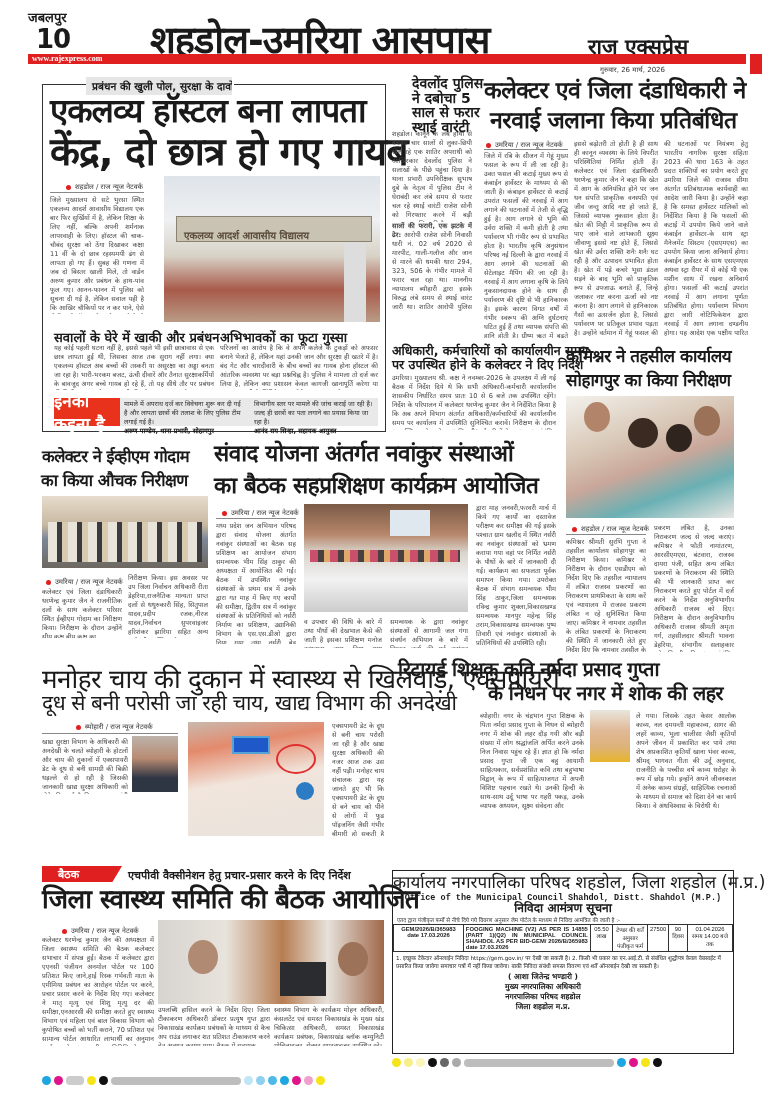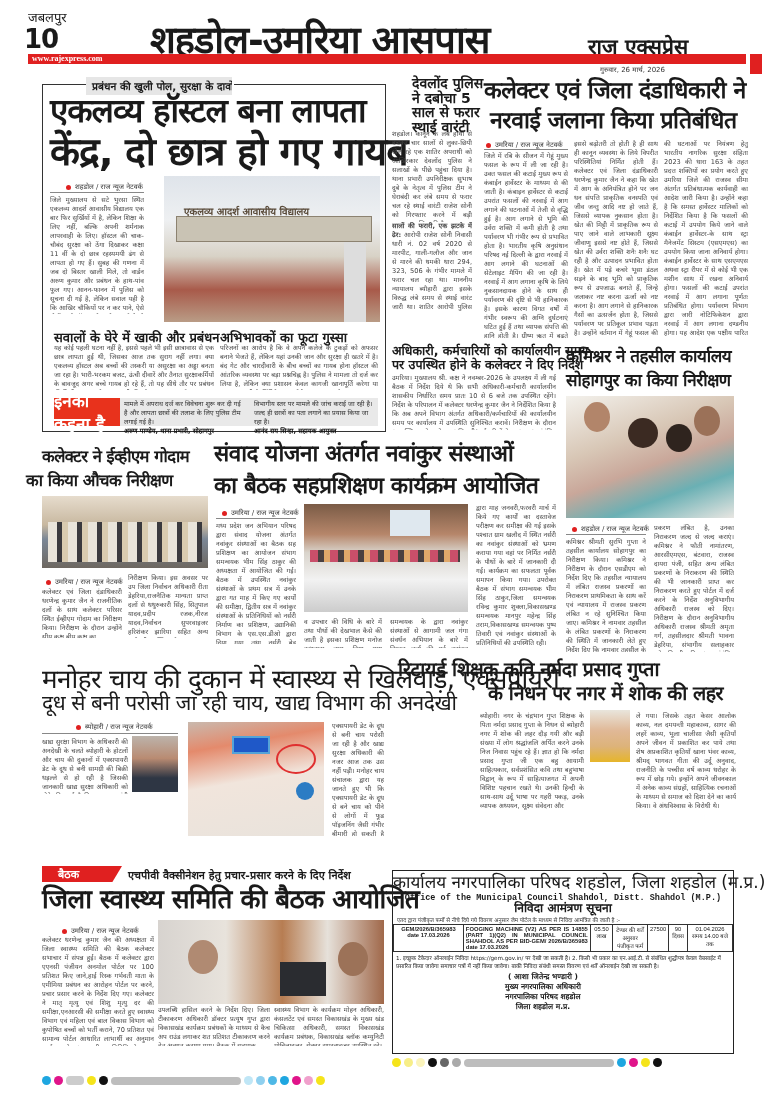--- a/index.html
+++ b/index.html
@@ -1,19 +1,19 @@
 <!DOCTYPE html>
 <html><head>
 <meta charset="utf-8">
 <style>
 *{box-sizing:border-box;margin:0;padding:0}
 body{width:778px;height:1108px;background:#fff;font-family:"DejaVu Sans","Liberation Sans",sans-serif;color:#1a1a1a;position:relative;overflow:hidden}
 .abs{position:absolute}
-.mast-city{left:28px;top:8px;font-size:13px;font-weight:normal}
-.mast-page{left:24px;top:24px;font-size:26px;font-weight:bold;letter-spacing:-1px}
+.mast-city{left:28px;top:8px;font-size:13px;font-weight:bold}
+.mast-page{left:36px;top:24px;font-size:26px;font-weight:bold;letter-spacing:-1px}
 .mast-title{left:150px;top:12px;font-size:38px;font-weight:bold;letter-spacing:-1px;white-space:nowrap}
 .mast-brand{left:588px;top:32px;font-size:21px;font-weight:bold;white-space:nowrap}
 .redbar{left:28px;top:54px;width:718px;height:10px;background:#e02020}
 .redbar-end{left:750px;top:54px;width:12px;height:20px;background:#e02020}
 .url{left:32px;top:54px;font-size:8px;color:#fff;font-family:"Liberation Serif",serif;font-weight:bold;line-height:10px}
 .date{left:600px;top:65px;font-size:7px;color:#333}
 .kicker{background:#e6e6e6;font-size:10.5px;font-weight:bold;padding:2px 6px;white-space:nowrap}
 .hline{height:1px;background:#333}
 .box{border:1px solid #333}
 .h-xl{font-weight:bold;line-height:1.05;letter-spacing:-1px}
@@ -48,21 +48,21 @@
 <div class="abs hline" style="left:42px;top:84px;width:44px"></div>
 <div class="abs hline" style="left:234px;top:84px;width:152px"></div>
 <div class="abs kicker" style="left:86px;top:77px;width:146px;overflow:hidden">प्रबंधन की खुली पोल, सुरक्षा के दावों की उड़ी हवा</div>
 <div class="abs h-xl" style="left:50px;top:94px;font-size:33px;white-space:nowrap">एकलव्य हॉस्टल बना लापता</div>
 <div class="abs h-xl" style="left:50px;top:132px;font-size:39px;white-space:nowrap">केंद्र, दो छात्र हो गए गायब</div>
 <div class="abs byline" style="left:66px;top:182px"><span class="dot"></span><span>शहडोल / राज न्यूज नेटवर्क</span></div>
 <div class="abs hline" style="left:50px;top:192px;width:94px;background:#888"></div>
 <div class="abs txt" style="left:50px;top:196px;width:94px;height:118px">जिले मुख्यालय से सटे भुरसा स्थित एकलव्य आदर्श आवासीय विद्यालय एक बार फिर सुर्खियों में है, लेकिन शिक्षा के लिए नहीं, बल्कि अपनी शर्मनाक लापरवाही के लिए। हॉस्टल की चाक-चौबंद सुरक्षा को ठेंगा दिखाकर कक्षा 11 वीं के दो छात्र रहस्यमयी ढंग से लापता हो गए हैं। सुबह की गणना में जब दो बिस्तर खाली मिले, तो वार्डन अरुण कुमार और प्रबंधन के हाथ-पांव फूल गए। आनन-फानन में पुलिस को सूचना दी गई है, लेकिन सवाल यही है कि आखिर चौकियों पर न कर पाने, ऐसे दोनों बच्चे हॉस्टल से बच्चे हवा कैसे हो गए।</div>
 <div class="abs photo" style="left:164px;top:176px;width:216px;height:146px;background:linear-gradient(180deg,#dfe4ea 0%,#eef0f2 30%,#d8d2c6 55%,#a85a4a 78%,#b99c86 100%)">
   <div class="abs" style="left:12px;top:40px;width:196px;height:26px;background:#c9c3b4;border:1px solid #8c8270"></div>
-  <div class="abs" style="left:20px;top:28px;font-size:10px;font-weight:bold;color:#5a4b3a;white-space:nowrap">एकलव्य आदर्श आवासीय विद्यालय</div>
+  <div class="abs" style="left:20px;top:52px;font-size:10px;font-weight:bold;color:#5a4b3a;white-space:nowrap">एकलव्य आदर्श आवासीय विद्यालय</div>
   <div class="abs" style="left:180px;top:66px;width:22px;height:80px;background:#ddd"></div>
 </div>
 <div class="abs sub" style="left:54px;top:328px">सवालों के घेरे में खाकी और प्रबंधन</div>
 <div class="abs txt" style="left:54px;top:344px;width:160px;height:46px">यह कोई पहली घटना नहीं है, इससे पहले भी इसी छात्रावास से एक छात्र लापता हुई थी, जिसका आज तक सुराग नहीं लगा। क्या एकलव्य हॉस्टल अब बच्चों की तस्करी या असुरक्षा का अड्डा बनता जा रहा है। भारी-भरकम बजट, ऊंची दीवारें और तैनात सुरक्षाकर्मियों के बावजूद अगर बच्चे गायब हो रहे हैं, तो यह सीधे तौर पर प्रबंधन की मिलीभगत या घोर लापरवाही की ओर इशारा करता है।</div>
 <div class="abs sub" style="left:220px;top:328px">अभिभावकों का फूटा गुस्सा</div>
 <div class="abs txt" style="left:220px;top:344px;width:158px;height:46px">परिजनों का आरोप है कि वे अपने कलेजे के टुकड़ों को अफसर बनाने भेजते हैं, लेकिन यहां उनकी जान और सुरक्षा ही खतरे में है। बंद गेट और चारदीवारी के बीच बच्चों का गायब होना हॉस्टल की आंतरिक व्यवस्था पर बड़ा प्रश्नचिह्न है। पुलिस ने मामला तो दर्ज कर लिया है, लेकिन क्या प्रशासन केवल कागजी खानापूर्ति करेगा या इस लापरवाही के सिंडिकेट पर कोई सख्त एक्शन लेगा।</div>
 <div class="abs inka" style="left:54px;top:398px;width:66px;height:28px">इनका कहना है</div>
 <div class="abs quote" style="left:120px;top:398px;width:130px;height:28px"><span>मामले में अपराध दर्ज कर विवेचना शुरू कर दी गई है और लापता छात्रों की तलाश के लिए पुलिस टीम लगाई गई है।</span><b>अरुण पाण्डेय, थाना प्रभारी, सोहागपुर</b></div>
 <div class="abs quote" style="left:250px;top:398px;width:128px;height:28px"><span>विभागीय स्तर पर मामले की जांच कराई जा रही है। जल्द ही छात्रों का पता लगाने का प्रयास किया जा रहा है।</span><b>आनंद राय सिन्हा, सहायक आयुक्त</b></div>
 
@@ -89,21 +89,21 @@
   <div class="abs" style="left:62px;top:22px;width:30px;height:30px;border-radius:50%;background:#3b2a22"></div>
   <div class="abs" style="left:100px;top:28px;width:26px;height:28px;border-radius:50%;background:#2f241e"></div>
   <div class="abs" style="left:128px;top:10px;width:26px;height:30px;border-radius:50%;background:#9b7158"></div>
 </div>
 <div class="abs byline" style="left:572px;top:524px"><span class="dot"></span><span>शहडोल / राज न्यूज नेटवर्क</span></div>
 <div class="abs hline" style="left:566px;top:534px;width:80px;background:#888"></div>
 <div class="abs txt" style="left:566px;top:538px;width:80px;height:114px">कमिश्नर श्रीमती सुरभि गुप्ता ने तहसील कार्यालय सोहागपुर का निरीक्षण किया। कमिश्नर ने निरीक्षण के दौरान एसडीएम को निर्देश दिए कि तहसील न्यायालय में लंबित राजस्व प्रकरणों का निराकरण प्राथमिकता के साथ करें एवं न्यायालय में राजस्व प्रकरण लंबित न रहे सुनिश्चित किया जाए। कमिश्नर ने नामवार तहसील के लंबित प्रकरणों के निराकरण की स्थिति में जानकारी लेते हुए निर्देश दिए कि नामवार तहसील के जो भी</div>
 <div class="abs txt" style="left:654px;top:524px;width:80px;height:128px">प्रकरण लंबित है, उनका निराकरण जल्द से जल्द कराएं। कमिश्नर ने फौती नामांतरण, आरसीएमएस, बंटवारा, राजस्व दायरा पंजी, सहित अन्य लंबित प्रकरणों के निराकरण की स्थिति की भी जानकारी प्राप्त कर निराकरण करते हुए पोर्टल में दर्ज करने के निर्देश अनुविभागीय अधिकारी राजस्व को दिए। निरीक्षण के दौरान अनुविभागीय अधिकारी राजस्व श्रीमती अमृता गर्ग, तहसीलदार श्रीमती भावना डेहरिया, संभागीय सलाहकार उमेद तिवारी सहित अन्य संबंधित अधिकारी उपस्थित रहे।</div>
 
 <div class="abs h-xl" style="left:42px;top:448px;font-size:16.5px;white-space:nowrap;letter-spacing:-0.5px">कलेक्टर ने ईव्हीएम गोदाम</div>
-<div class="abs h-xl" style="left:26px;top:472px;font-size:16.5px;white-space:nowrap;letter-spacing:-0.5px">का किया औचक निरीक्षण</div>
+<div class="abs h-xl" style="left:41px;top:472px;font-size:16.5px;white-space:nowrap;letter-spacing:-0.5px">का किया औचक निरीक्षण</div>
 <div class="abs photo" style="left:42px;top:496px;width:166px;height:72px;background:linear-gradient(180deg,#e6dccd 0%,#c8b8a0 40%,#7b8796 60%,#6d6760 100%)">
   <div class="abs" style="left:6px;top:26px;width:154px;height:40px;background:repeating-linear-gradient(90deg,#e9e4da 0 9px,#3b3a3e 9px 14px,#d9cbb0 14px 20px)"></div>
 </div>
 <div class="abs byline" style="left:46px;top:577px"><span class="dot"></span><span>उमरिया / राज न्यूज नेटवर्क</span></div>
 <div class="abs txt" style="left:42px;top:588px;width:80px;height:50px">कलेक्टर एवं जिला दंडाधिकारी धरणेन्द्र कुमार जैन ने राजनीतिक दलों के साथ कलेक्टर परिसर स्थित ईव्हीएम गोदाम का निरीक्षण किया। निरीक्षण के दौरान उन्होंने सीयू कक्ष,बीयू कक्ष का</div>
 <div class="abs txt" style="left:128px;top:574px;width:80px;height:64px">निरीक्षण किया। इस अवसर पर उप जिला निर्वाचन अधिकारी रीता डेहरिया,राजनैतिक मान्यता प्राप्त दलों से धधुरुकारी सिंह, सितुपाल यादव,प्रदीप रजक,नीरज यादव,निर्वाचन सुपरवाइजर हरिशंकर झारिया सहित अन्य कर्मचारी उपस्थित रहे।</div>
 
 <div class="abs h-xl" style="left:214px;top:442px;font-size:22.5px;white-space:nowrap;letter-spacing:-0.5px">संवाद योजना अंतर्गत नवांकुर संस्थाओं</div>
 <div class="abs h-xl" style="left:214px;top:474px;font-size:22.5px;white-space:nowrap;letter-spacing:-0.5px">का बैठक सहप्रशिक्षण कार्यक्रम आयोजित</div>
 <div class="abs byline" style="left:222px;top:508px"><span class="dot"></span><span>उमरिया / राज न्यूज नेटवर्क</span></div>

